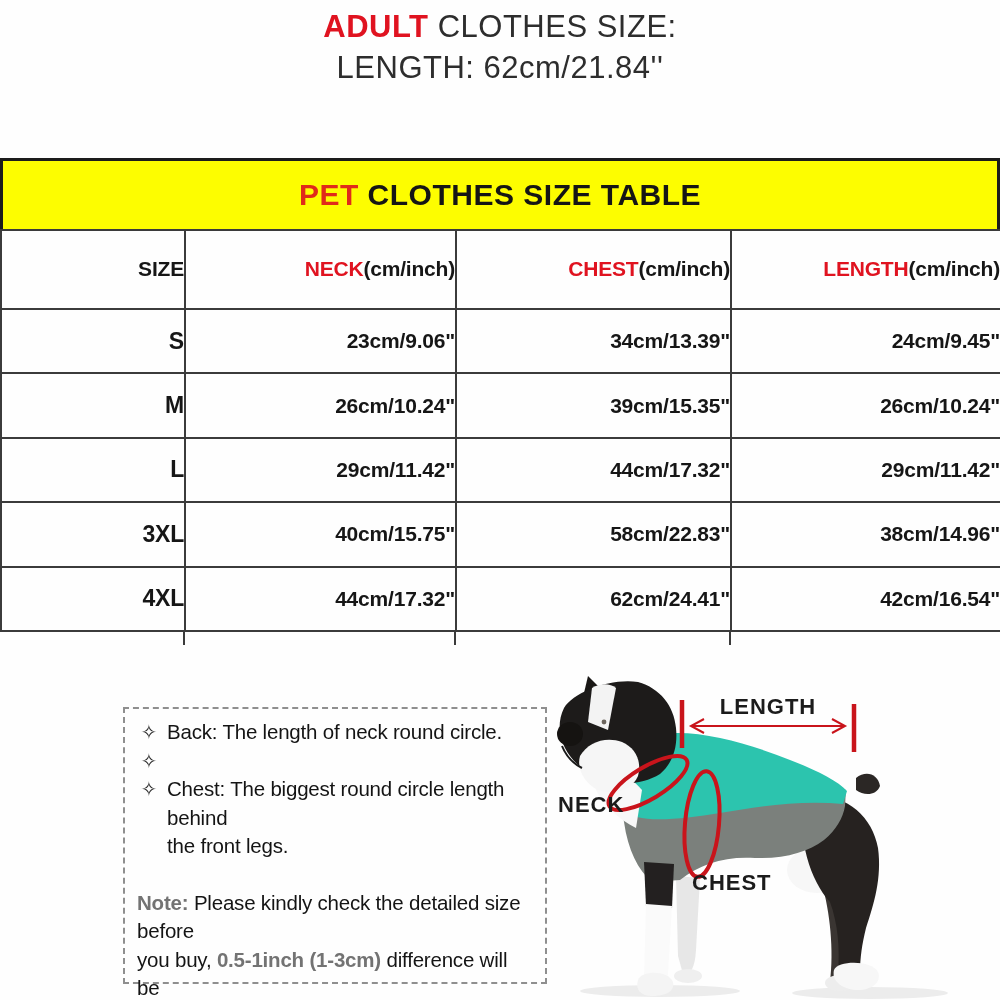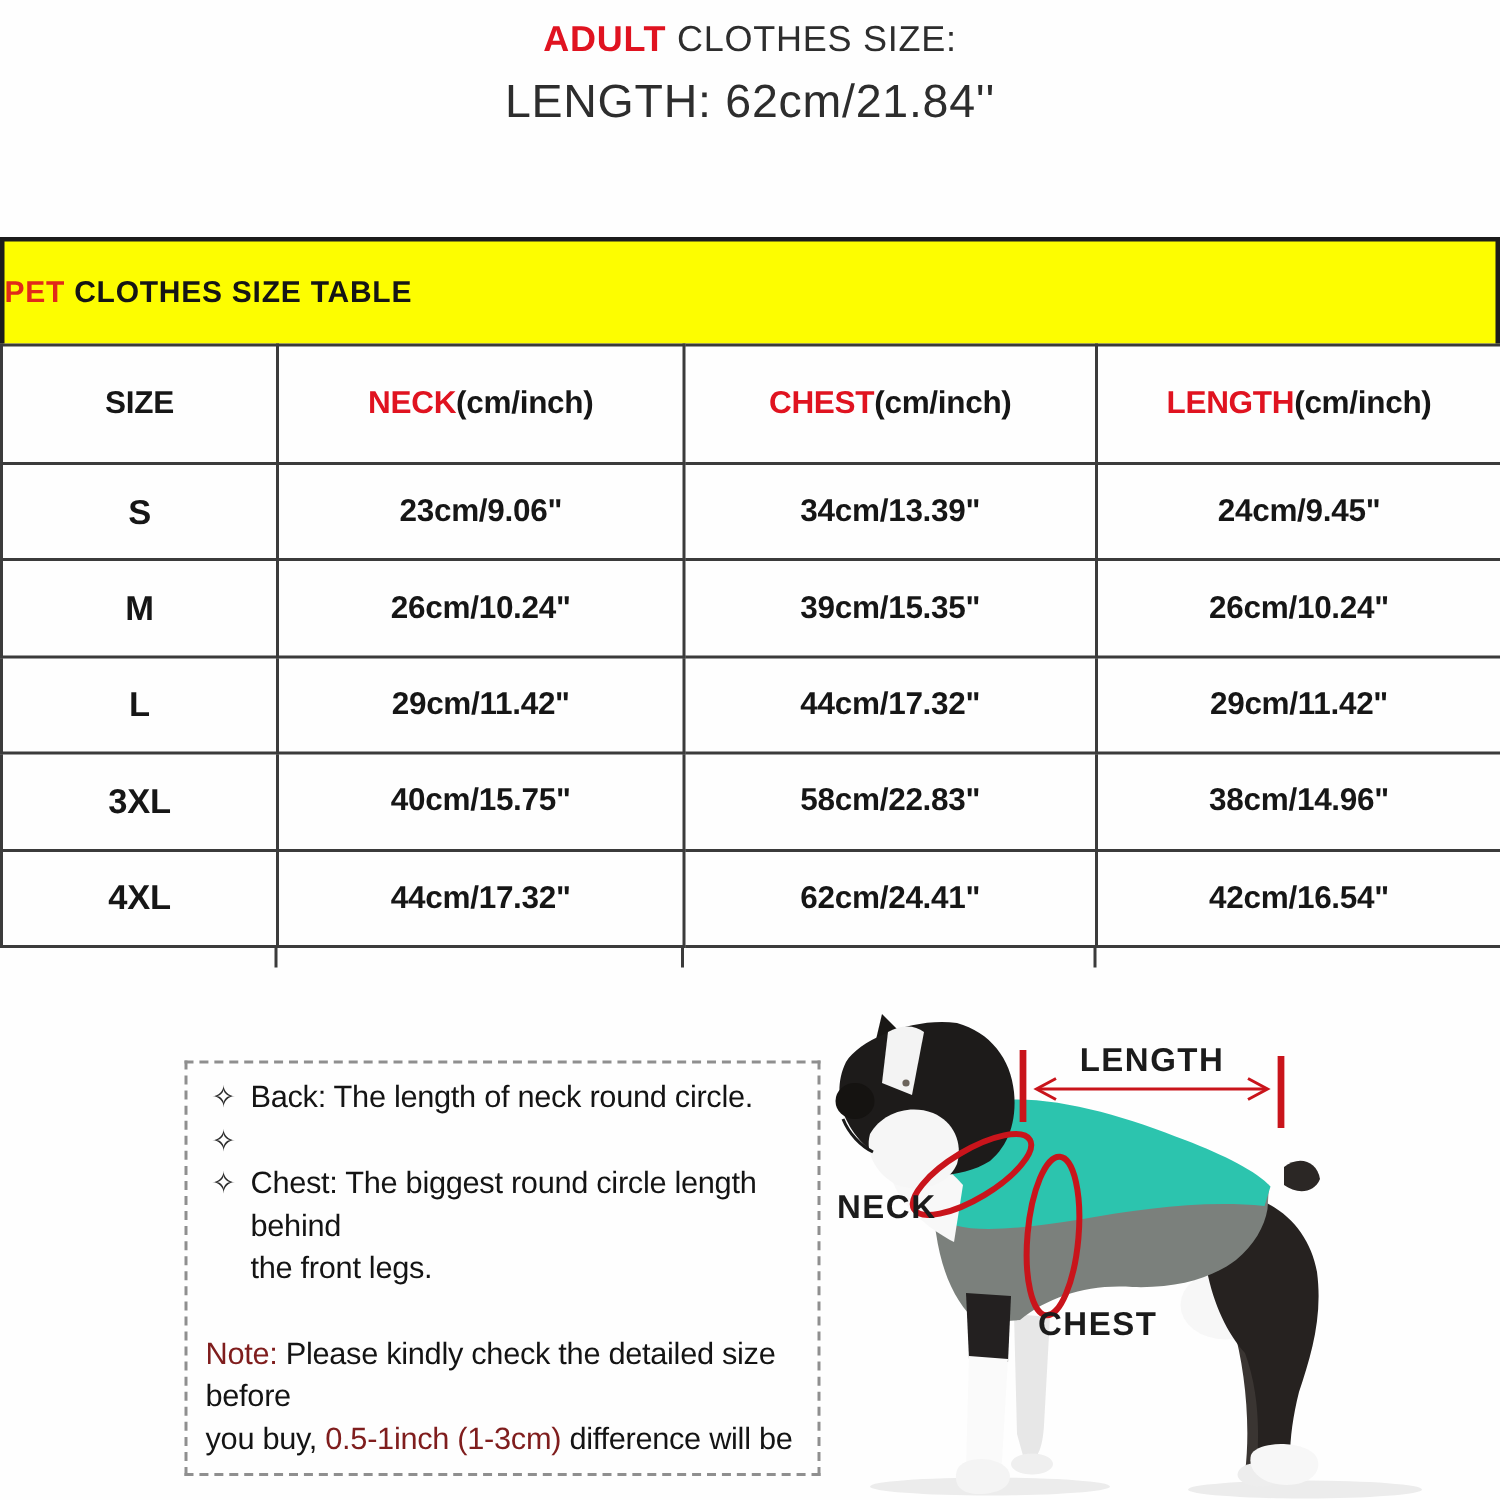--- a/index.html
+++ b/index.html
@@ -2,55 +2,55 @@
 <html><head>
 <meta charset="utf-8">
 <style>
   html,body{margin:0;padding:0;background:#ffffff;}
   #stage{
     position:relative;width:1000px;height:1000px;background:#fefefe;
     font-family:"Liberation Sans",sans-serif;overflow:hidden;
   }
   
   .adult-header{position:absolute;top:6px;left:0;width:1000px;text-align:center;color:#2d2d2d;}
-  .adult-header .line1{font-size:24px;line-height:42px;letter-spacing:.5px;}
+  .adult-header .line1{font-size:31px;line-height:42px;letter-spacing:.5px;}
   .adult-header .line1 .red{color:#e01320;font-weight:bold;}
   .adult-header .line2,.adult-header .line3{font-size:31px;line-height:40px;letter-spacing:.5px;}
   
   .banner{
     position:absolute;top:158px;left:0;width:1000px;height:71px;box-sizing:border-box;
     background:#fdfd00;border:3px solid #1c1c1c;border-bottom:none;
-    display:flex;align-items:center;
-    font-size:20px;font-weight:bold;color:#151515;letter-spacing:.5px;
+    display:flex;align-items:center;justify-content:center;
+    font-size:30px;font-weight:bold;color:#151515;letter-spacing:.5px;
   }
   .banner .red{color:#e02a1a;}
   
   table.size-table{
     position:absolute;top:229px;left:0;width:1000px;height:403px;
     border-collapse:collapse;table-layout:fixed;
   }
   table.size-table td{
-    border:2px solid #3b3b3b;text-align:center;vertical-align:middle;
+    border:2px solid #3b3b3b;text-align:right;vertical-align:middle;
     font-weight:bold;font-size:21px;color:#161616;letter-spacing:-0.2px;padding:0;
   }
   table.size-table tr{height:49px;}
   table.size-table tr.head{height:60px;}
   table.size-table td.sizecol{font-size:23px;}
   table.size-table .red{color:#e01320;}
   .stub{position:absolute;width:2px;height:13px;background:#3b3b3b;top:632px;}
   
   .notes-box{
     position:absolute;left:123px;top:707px;width:424px;height:277px;box-sizing:border-box;
     border:2px dashed #8f8f8f;padding:9px 10px 0 6px;color:#141414;
   }
   .bullet{display:flex;align-items:flex-start;}
   .bullet .dia{width:36px;min-width:36px;text-align:center;font-size:20px;line-height:28.5px;color:#2b2b2b;}
   .bullet .btxt{font-size:20.5px;line-height:28.5px;letter-spacing:-0.2px;}
   .note-para{margin-top:28px;margin-left:6px;font-size:20.5px;line-height:28.5px;letter-spacing:-0.2px;}
-  .note-para .red{color:#7f1d1d;font-weight:normal;}
+  .note-para .red{color:#737373;font-weight:bold;}
   
   .dog-figure{position:absolute;left:540px;top:650px;width:460px;height:350px;}
   svg text.lbl{font-family:"Liberation Sans",sans-serif;font-weight:bold;font-size:22px;fill:#1b1b1b;letter-spacing:1px;}
 </style>
 </head>
 <body>
 
 <div id="stage">
 
   <div class="adult-header">

